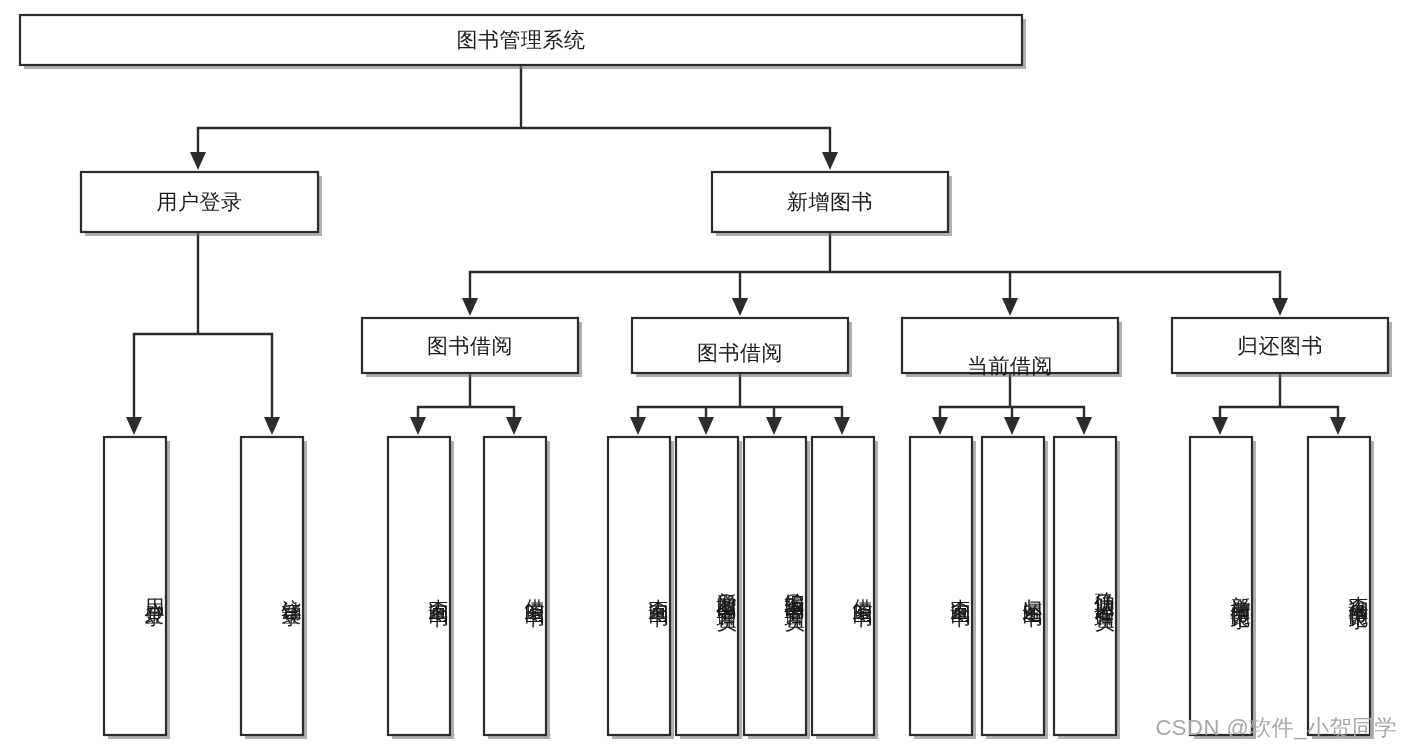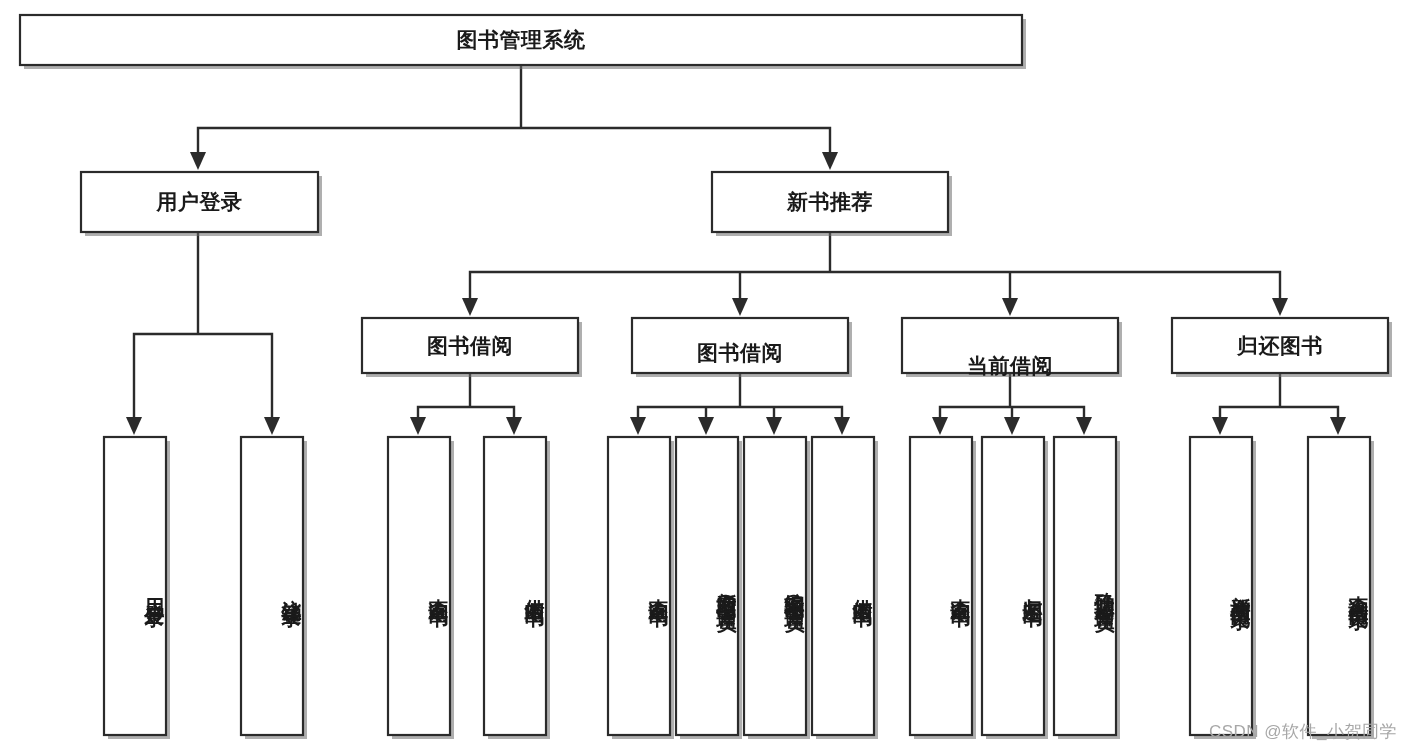--- a/index.html
+++ b/index.html
@@ -51,39 +51,38 @@
     position: absolute;
     display: flex;
     align-items: center;
     justify-content: center;
     color: #1a1a1a;
     font-family: "Liberation Sans", "DejaVu Sans", sans-serif;
     text-align: left;
     box-sizing: border-box;
     pointer-events: none;
     line-height: 1.12;
-    font-weight: bold;
   }
   .node-label.horizontal {
     font-size: 21px;
     letter-spacing: 0.5px;
   }
   .node-label.vertical {
     writing-mode: vertical-rl;
     text-orientation: upright;
     font-size: 20px;
     letter-spacing: 3px;
     align-items: flex-start;
     padding-top: 6px;
   }
   .watermark {
     position: absolute;
     right: 8px;
     bottom: 4px;
-    font-size: 17px;
+    font-size: 22px;
     color: #a7a7a7;
     font-family: "Liberation Sans", "DejaVu Sans", sans-serif;
     white-space: nowrap;
     letter-spacing: 0.5px;
     margin-left: 44px;
   }
 </style>
 </head>
 <body>
 
@@ -158,21 +157,21 @@
         <rect x="1194" y="441" width="62" height="298" class="node-shadow"></rect>
         <rect x="1190" y="437" width="62" height="298" class="node-box"></rect>
         <rect x="1312" y="441" width="62" height="298" class="node-shadow"></rect>
         <rect x="1308" y="437" width="62" height="298" class="node-box"></rect>
       </g>
   </svg>
 
   <div id="labels-layer">
       <div class="node-label horizontal" style="left: 20px; top: 15px; width: 1002px; height: 50px;">图书管理系统</div>
       <div class="node-label horizontal" style="left: 81px; top: 172px; width: 237px; height: 60px;">用户登录</div>
-      <div class="node-label horizontal" style="left: 712px; top: 172px; width: 236px; height: 60px;">新书推荐</div>
+      <div class="node-label horizontal" style="left: 712px; top: 172px; width: 236px; height: 60px;">新增图书</div>
       <div class="node-label horizontal" style="left: 362px; top: 318px; width: 216px; height: 55px;">图书借阅</div>
       <div class="node-label horizontal" style="left: 632px; top: 318px; width: 216px; height: 70px;">图书借阅</div>
       <div class="node-label horizontal" style="left: 902px; top: 318px; width: 216px; height: 55px; margin-top: 20px;">当前借阅</div>
       <div class="node-label horizontal" style="left: 1172px; top: 318px; width: 216px; height: 55px;">归还图书</div>
       <div class="node-label vertical" style="left: 104px; top: 437px; width: 62px; height: 298px;">用户登录</div>
       <div class="node-label vertical" style="left: 241px; top: 437px; width: 62px; height: 298px;">注销登录</div>
       <div class="node-label vertical" style="left: 388px; top: 437px; width: 62px; height: 298px;">查询图书</div>
       <div class="node-label vertical" style="left: 484px; top: 437px; width: 62px; height: 298px;">借阅图书</div>
       <div class="node-label vertical" style="left: 608px; top: 437px; width: 62px; height: 298px;">查询图书</div>
       <div class="node-label vertical" style="left: 676px; top: 437px; width: 62px; height: 298px;">新增图书（管理员）</div>

